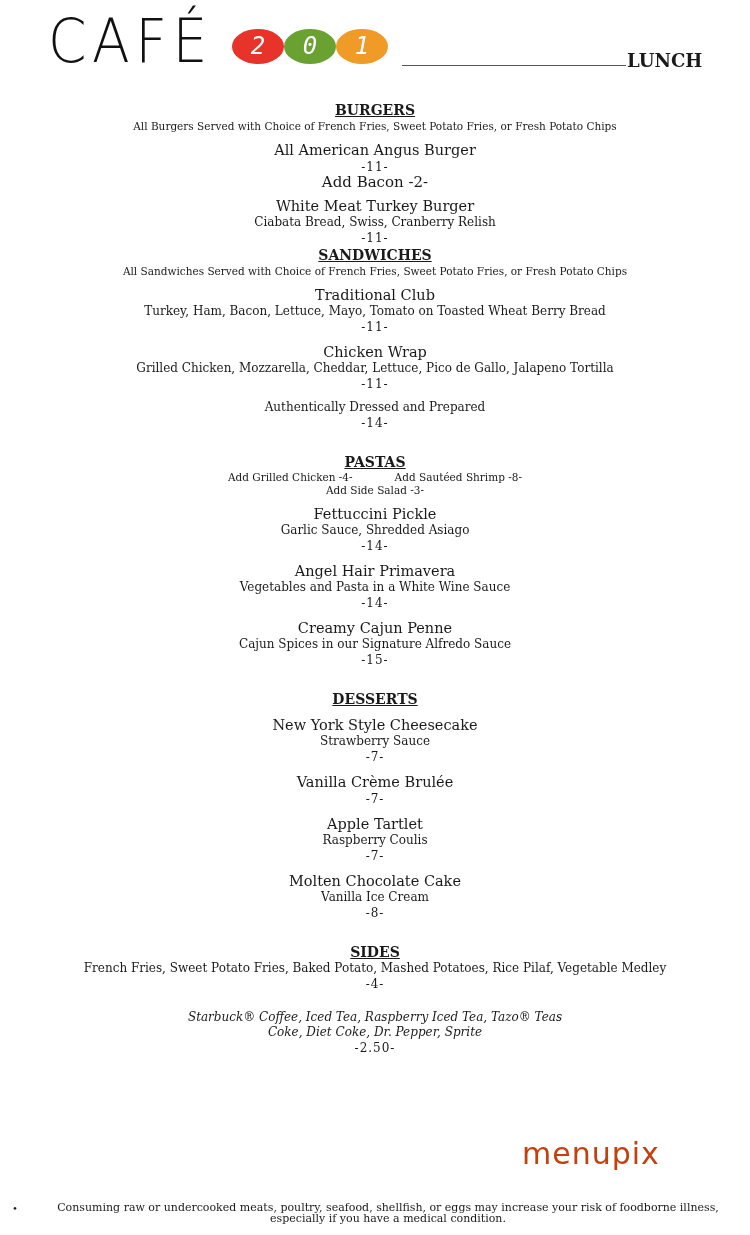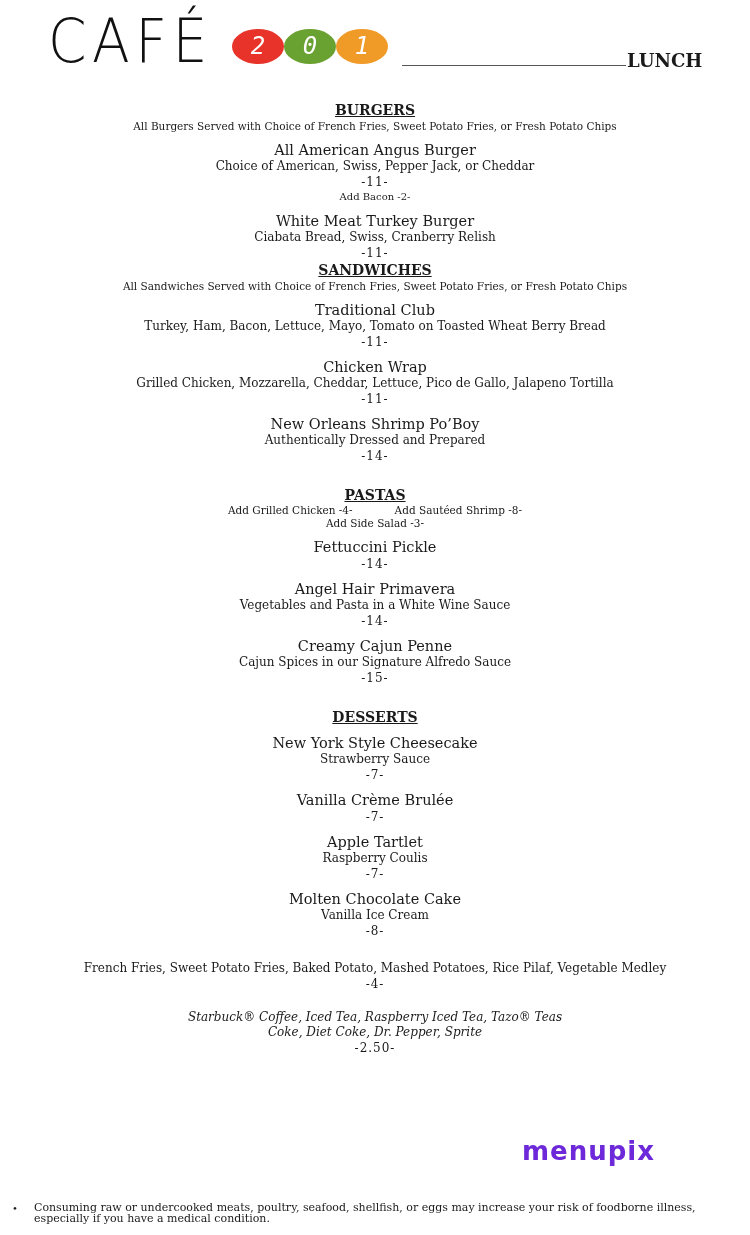--- a/index.html
+++ b/index.html
@@ -20,50 +20,49 @@
            font-weight: bold; font-size: 19px; letter-spacing: 0px; transform: scaleX(0.95); transform-origin: left; }
 
   .menu { position: absolute; left: 0; top: 101px; width: 750px; text-align: center; }
   .section { margin: 0; }
   .sec-title { font-weight: bold; font-size: 14px; text-decoration: underline; line-height: 18px; }
   .sec-note { font-size: 10.5px; line-height: 14px; }
   .item { margin-top: 8px; }
   .item-name { font-weight: normal; font-size: 14.5px; line-height: 18px; }
   .item-desc { font-size: 12px; line-height: 15px; }
   .item-price { font-size: 12px; line-height: 16px; letter-spacing: 1px; }
-  .item-extra { font-size: 10px; line-height: 14px; }
+  .item-extra { font-size: 15px; line-height: 14px; }
   .addons-row { font-size: 10.5px; line-height: 13px; }
   .addons-row span + span { margin-left: 42px; text-align: center; }
   .drinks { font-style: italic; font-size: 12px; line-height: 15px; }
   .watermark { position: absolute; left: 522px; top: 1136px; font-family: "DejaVu Sans", sans-serif;
-               font-size: 26px; color: #6d28d9; letter-spacing: 1px; font-weight: bold; }
+               font-size: 30px; color: #c2410c; letter-spacing: 1px; }
   .disclaimer { position: absolute; left: 0; top: 1202px; width: 750px; font-size: 11px; line-height: 11px; }
   .disclaimer .bullet { position: absolute; left: 12px; top: 1px; font-size: 10px; }
-  .disclaimer .text { margin-left: 34px; margin-right: 8px; }
+  .disclaimer .text { margin-left: 34px; margin-right: 8px; text-align: center; }
 </style>
 </head>
 <body>
 
 <div class="header">
   <div class="logo-text">CAFÉ</div>
   <div class="dot red">2</div>
   <div class="dot green">0</div>
   <div class="dot orange">1</div>
   <div class="header-rule"></div>
   <div class="lunch">LUNCH</div>
 </div>
 
 <div class="menu">
 
   <div class="section">
     <div class="sec-title">BURGERS</div>
     <div class="sec-note">All Burgers Served with Choice of French Fries, Sweet Potato Fries, or Fresh Potato Chips</div>
     <div class="item">
       <div class="item-name">All American Angus Burger</div>
-      <div class="item-desc">Choice of American, Swiss, Pepper Jack, or Cheddar</div>
       <div class="item-price">-11-</div>
       <div class="item-extra">Add Bacon -2-</div>
     </div>
     <div class="item">
       <div class="item-name">White Meat Turkey Burger</div>
       <div class="item-desc">Ciabata Bread, Swiss, Cranberry Relish</div>
       <div class="item-price">-11-</div>
     </div>
   </div>
 
@@ -74,34 +73,34 @@
       <div class="item-name">Traditional Club</div>
       <div class="item-desc">Turkey, Ham, Bacon, Lettuce, Mayo, Tomato on Toasted Wheat Berry Bread</div>
       <div class="item-price">-11-</div>
     </div>
     <div class="item">
       <div class="item-name">Chicken Wrap</div>
       <div class="item-desc">Grilled Chicken, Mozzarella, Cheddar, Lettuce, Pico de Gallo, Jalapeno Tortilla</div>
       <div class="item-price">-11-</div>
     </div>
     <div class="item">
-      <div class="item-name">New Orleans Shrimp Po’Boy</div>
       <div class="item-desc">Authentically Dressed and Prepared</div>
       <div class="item-price">-14-</div>
     </div>
   </div>
 
   <div class="section" style="margin-top:22px">
     <div class="sec-title">PASTAS</div>
     <div class="addons-row">
       <span>Add Grilled Chicken -4-</span><span>Add Sautéed Shrimp -8-</span>
     </div>
     <div class="addons-row">Add Side Salad -3-</div>
     <div class="item">
       <div class="item-name">Fettuccini Pickle</div>
+      <div class="item-desc">Garlic Sauce, Shredded Asiago</div>
       <div class="item-price">-14-</div>
     </div>
     <div class="item">
       <div class="item-name">Angel Hair Primavera</div>
       <div class="item-desc">Vegetables and Pasta in a White Wine Sauce</div>
       <div class="item-price">-14-</div>
     </div>
     <div class="item">
       <div class="item-name">Creamy Cajun Penne</div>
       <div class="item-desc">Cajun Spices in our Signature Alfredo Sauce</div>
@@ -126,20 +125,21 @@
       <div class="item-price">-7-</div>
     </div>
     <div class="item">
       <div class="item-name">Molten Chocolate Cake</div>
       <div class="item-desc">Vanilla Ice Cream</div>
       <div class="item-price">-8-</div>
     </div>
   </div>
 
   <div class="section" style="margin-top:22px">
+    <div class="sec-title">SIDES</div>
     <div class="item-desc">French Fries, Sweet Potato Fries, Baked Potato, Mashed Potatoes, Rice Pilaf, Vegetable Medley</div>
     <div class="item-price">-4-</div>
   </div>
 
   <div class="section" style="margin-top:18px">
     <div class="drinks">Starbuck® Coffee, Iced Tea, Raspberry Iced Tea, Tazo® Teas</div>
     <div class="drinks">Coke, Diet Coke, Dr. Pepper, Sprite</div>
     <div class="item-price">-2.50-</div>
   </div>
 </div>

